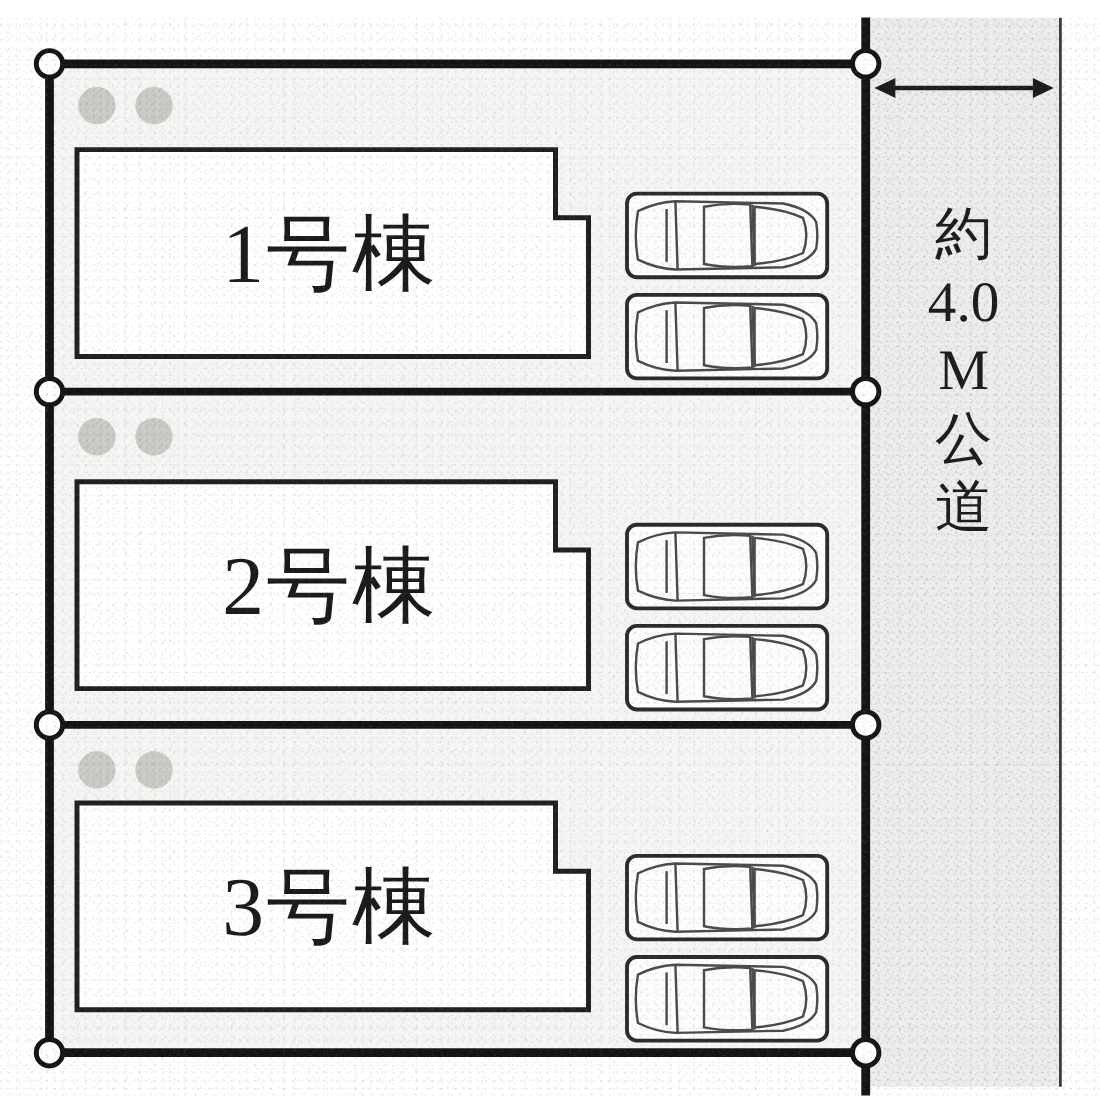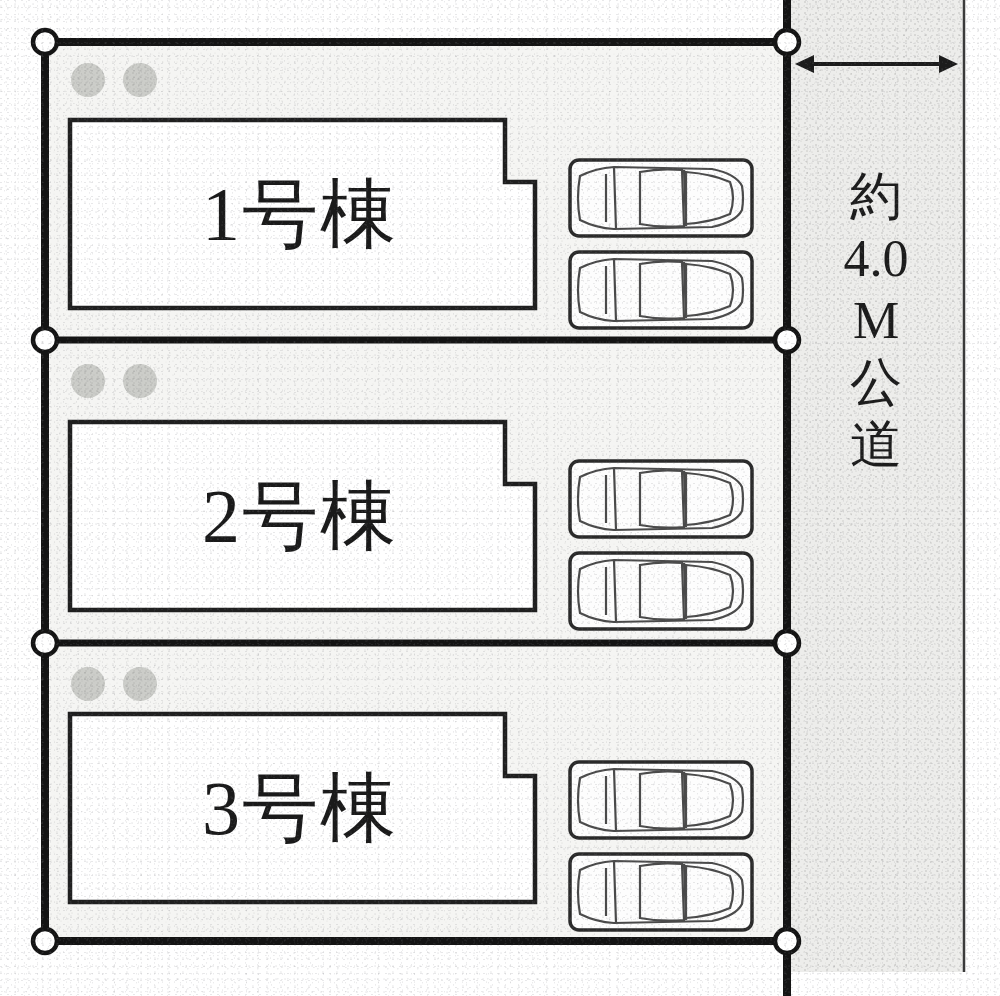--- a/index.html
+++ b/index.html
@@ -4,21 +4,21 @@
 <title>区画図</title>
 <style>
   html,body{margin:0;padding:0;background:#ffffff;}
   body{
     width:1000px;height:996px;
     font-family:"Liberation Serif","DejaVu Serif",serif;
     overflow:hidden;
     position:relative;
   }
   #plan{
-    position:absolute;left:0;top:0;width:1000px;height:808px;
+    position:absolute;left:0;top:16px;width:1000px;height:808px;
     background:#ffffff;
   }
   svg{display:block;}
 
   
   .noise{
     position:absolute;left:0;top:0;width:1000px;height:996px;
     pointer-events:none;
     opacity:.55;
     background-image:

